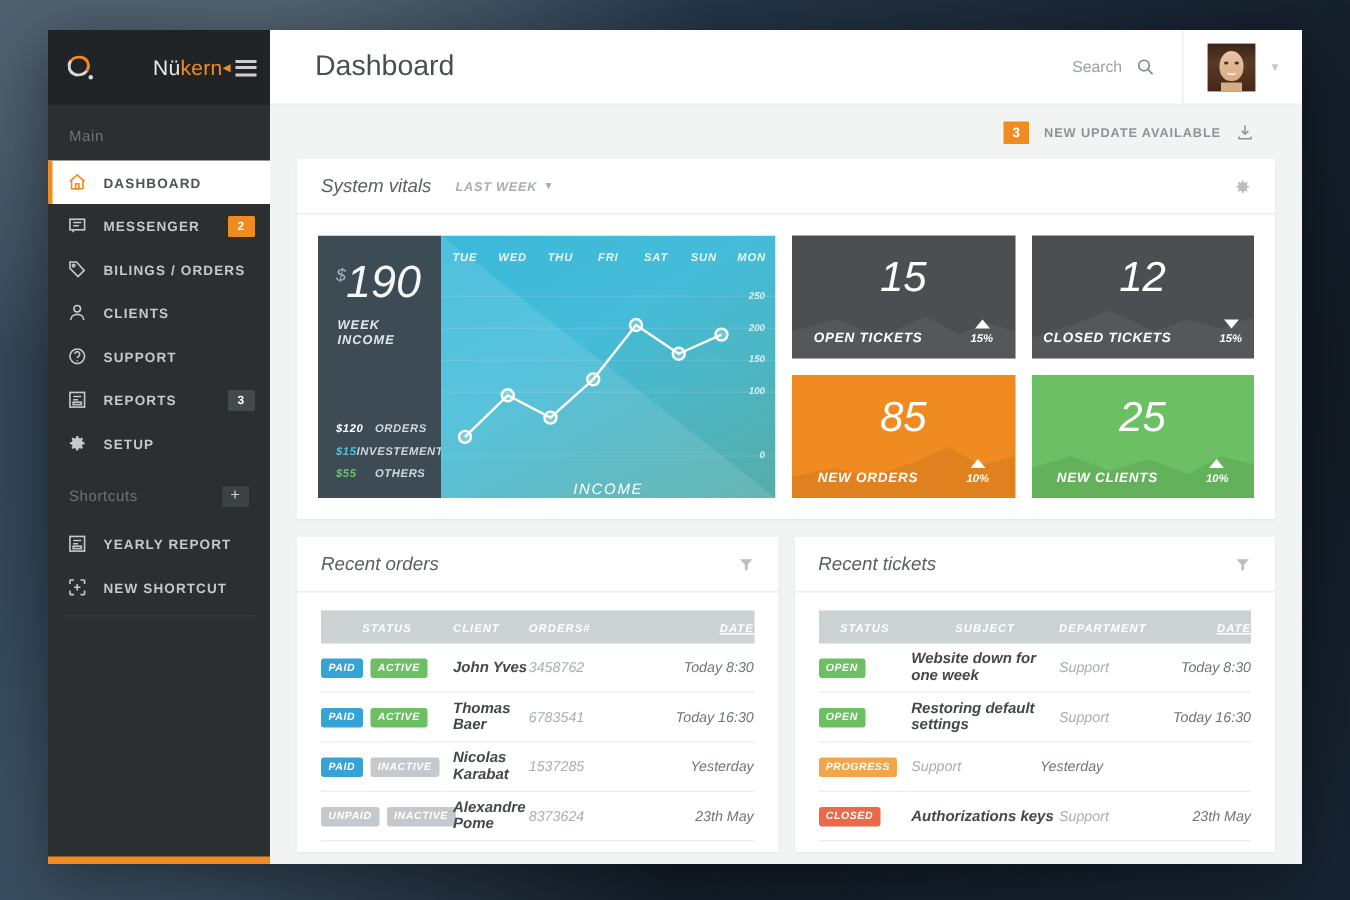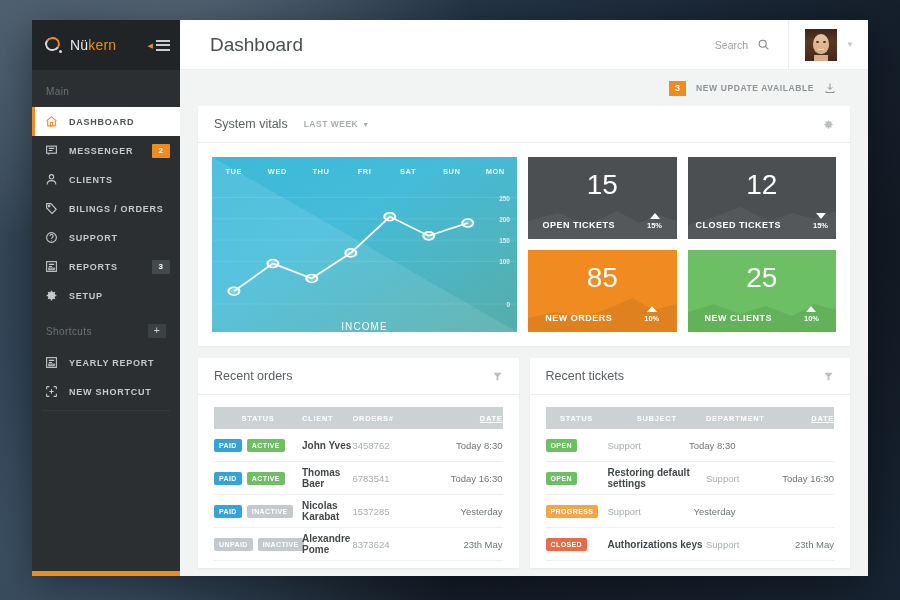--- a/index.html
+++ b/index.html
@@ -42,21 +42,21 @@
     border-radius: 50%;
     border: 2.4px solid #d8d8d8;
     border-top-color: #f08b22; border-right-color: #f08b22;
     transform: rotate(-10deg);
   }
   .logo-mark .dot {
     position: absolute; right: 0px; bottom: 1px;
     width: 3px; height: 3px; border-radius: 50%; background: #d8d8d8;
   }
   .logo-text { margin-left: 8px; font-size: 14px; letter-spacing: .2px; }
-  .logo-text .a { color: #e9e9e9; }
+  .logo-text .a { color: #e9e9e9; margin-left: 32px; }
   .logo-text .b { color: #f08b22; }
   .burger { margin-left: auto; display: flex; align-items: center; gap: 3px; }
   .burger .car { color: #f08b22; font-size: 7px; line-height: 1; }
   .burger .bars { display: flex; flex-direction: column; gap: 2.5px; }
   .burger .bars i { display: block; width: 14px; height: 2px; background: #cfcfcf; }
 
   .sb-section {
     color: #6d7275; font-size: 10px; letter-spacing: .4px;
     padding: 16px 14px 10px 14px;
     display: flex; align-items: center;
@@ -141,21 +141,21 @@
   }
   .upd-badge {
     background: #f08b22; color: #fff; font-size: 9px; font-weight: bold;
     width: 17px; height: 15px; display: flex; align-items: center; justify-content: center;
   }
   .upd-text { color: #8d9397; font-size: 8.5px; font-weight: bold; letter-spacing: .6px; }
 
   .content { padding: 0 18px 0 18px; flex: 1 1 auto; overflow: hidden; }
 
   
-  .panel { background: #fff; box-shadow: 0 1px 2px rgba(0,0,0,.05); }
+  .panel { background: #fff; box-shadow: 0 1px 2px rgba(0,0,0,.05); font-style: italic; }
   .panel-head {
     height: 37px; display: flex; align-items: center; padding: 0 16px;
     border-bottom: 1px solid #eceded;
   }
   .panel-title { font-size: 12.5px; color: #5a6063; }
   .panel-sub {
     margin-left: 16px; font-size: 8.5px; color: #a9aeb1; font-weight: bold; letter-spacing: .5px;
     display: flex; align-items: center; gap: 4px;
   }
   .panel-act { margin-left: auto; color: #b9bec1; font-size: 12px; display:flex; align-items:center; }
@@ -319,35 +319,35 @@
             <path d="M7 8h10M7 12h7"></path>
           </svg>
       </span>
       <span class="lbl">MESSENGER</span>
       <span class="nav-badge orange">2</span>
     </div>
 
     <div class="nav-item">
       <span class="ico">
         <svg width="13" height="13" viewBox="0 0 24 24" fill="none" stroke="#c6c9ca" stroke-width="2">
+            <path d="M20.6 13.4L13 21 3 11V3h8l9.6 10.4z"></path>
+            <circle cx="7.5" cy="7.5" r="1.6"></circle>
+          </svg>
+      </span>
+      <span class="lbl">BILINGS / ORDERS</span>
+    </div>
+
+    <div class="nav-item">
+      <span class="ico">
+        <svg width="13" height="13" viewBox="0 0 24 24" fill="none" stroke="#c6c9ca" stroke-width="2">
             <circle cx="12" cy="7" r="4"></circle>
             <path d="M4 21c0-4.4 3.6-7 8-7s8 2.6 8 7"></path>
           </svg>
       </span>
       <span class="lbl">CLIENTS</span>
-    </div>
-
-    <div class="nav-item">
-      <span class="ico">
-        <svg width="13" height="13" viewBox="0 0 24 24" fill="none" stroke="#c6c9ca" stroke-width="2">
-            <path d="M20.6 13.4L13 21 3 11V3h8l9.6 10.4z"></path>
-            <circle cx="7.5" cy="7.5" r="1.6"></circle>
-          </svg>
-      </span>
-      <span class="lbl">BILINGS / ORDERS</span>
     </div>
 
     <div class="nav-item">
       <span class="ico">
         <svg width="13" height="13" viewBox="0 0 24 24" fill="none" stroke="#c6c9ca" stroke-width="2">
             <circle cx="12" cy="12" r="9"></circle>
             <path d="M9.2 9.3a2.9 2.9 0 115.6 1c0 2-2.8 2.2-2.8 4"></path>
             <circle cx="12" cy="17.6" r="0.9" fill="#c6c9ca" stroke="none"></circle>
           </svg>
       </span>
@@ -459,20 +459,40 @@
             <svg width="11" height="11" viewBox="0 0 24 24" fill="#b9bec1">
                 <path d="M12 8.2a3.8 3.8 0 100 7.6 3.8 3.8 0 000-7.6zm0 5.8a2 2 0 110-4 2 2 0 010 4z"></path>
                 <path d="M21 13.2v-2.4l-2.3-.4a7 7 0 00-.8-1.9l1.3-1.9-1.7-1.7-1.9 1.3a7 7 0 00-1.9-.8L13.2 3h-2.4l-.4 2.4a7 7 0 00-1.9.8L6.6 4.9 4.9 6.6l1.3 1.9a7 7 0 00-.8 1.9L3 10.8v2.4l2.4.4a7 7 0 00.8 1.9l-1.3 1.9 1.7 1.7 1.9-1.3a7 7 0 001.9.8l.4 2.4h2.4l.4-2.4a7 7 0 001.9-.8l1.9 1.3 1.7-1.7-1.3-1.9a7 7 0 00.8-1.9l2.4-.4z"></path>
               </svg>
           </span>
         </div>
 
         <div class="vitals-body">
 
           <div class="income-card">
+            <div class="inc-left">
+              <div class="inc-amount">
+                <sup>$</sup><span>190</span>
+              </div>
+              <div class="inc-caption">WEEK INCOME</div>
+              <div class="inc-legend">
+                <div class="leg-row v1">
+                  <span class="leg-val">$120</span>
+                  <span class="leg-key">ORDERS</span>
+                </div>
+                <div class="leg-row v2">
+                  <span class="leg-val">$15</span>
+                  <span class="leg-key">INVESTEMENT</span>
+                </div>
+                <div class="leg-row v3">
+                  <span class="leg-val">$55</span>
+                  <span class="leg-key">OTHERS</span>
+                </div>
+              </div>
+            </div>
 
             <div class="inc-right">
               <div class="wedge"></div>
               <div class="days" id="day-labels">
                   <span>TUE</span>
                   <span>WED</span>
                   <span>THU</span>
                   <span>FRI</span>
                   <span>SAT</span>
                   <span>SUN</span>
@@ -636,20 +656,21 @@
             <span class="hk-status">STATUS</span>
             <span class="hk-subject">SUBJECT</span>
             <span class="hk-dept">DEPARTMENT</span>
             <span class="hk-date">DATE</span>
           </div>
           <div id="tickets-rows">
   <div class="tbl-row">
     <span class="k-status">
       <span class="pill green">OPEN</span>
     </span>
+    <span class="k-subject">Website down for one week</span>
     <span class="k-dept">Support</span>
     <span class="k-date">Today 8:30</span>
   </div>
   <div class="tbl-row">
     <span class="k-status">
       <span class="pill green">OPEN</span>
     </span>
     <span class="k-subject">Restoring default settings</span>
     <span class="k-dept">Support</span>
     <span class="k-date">Today 16:30</span>

